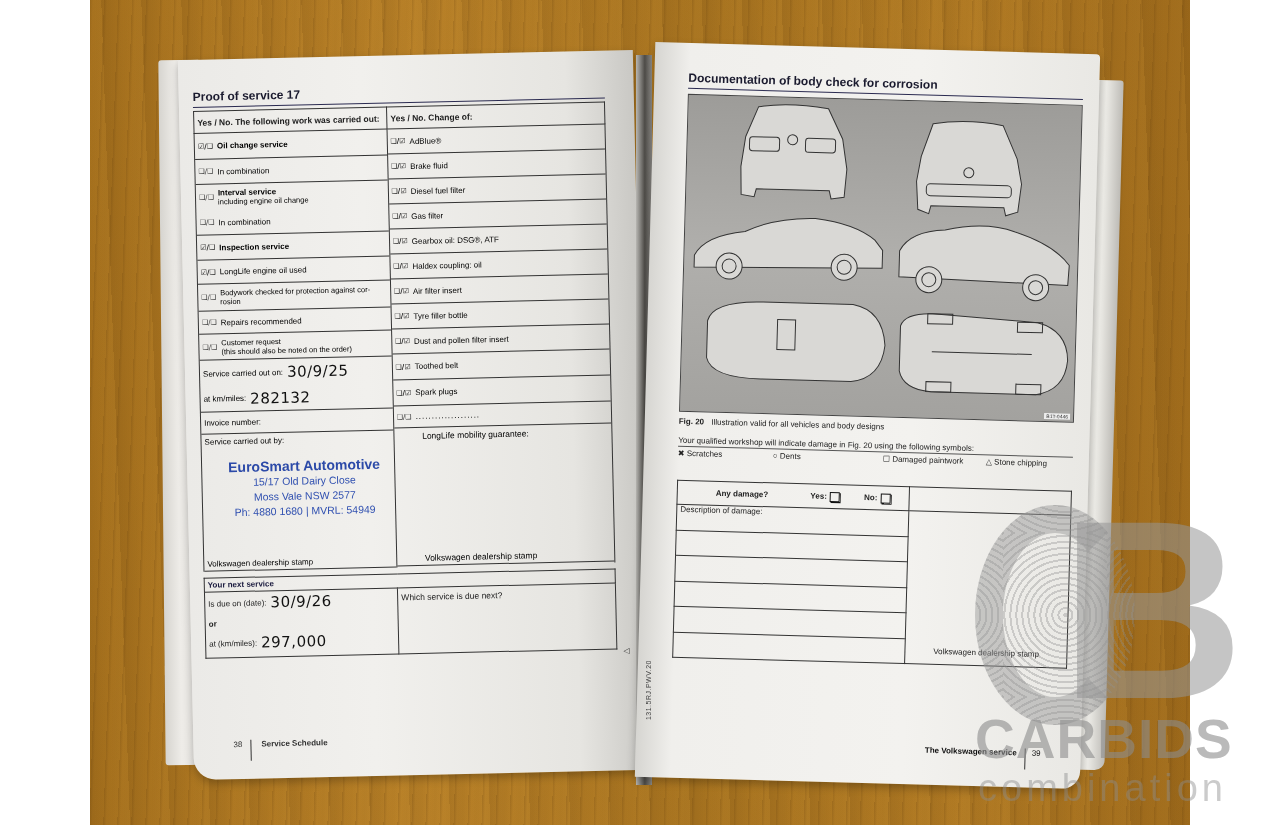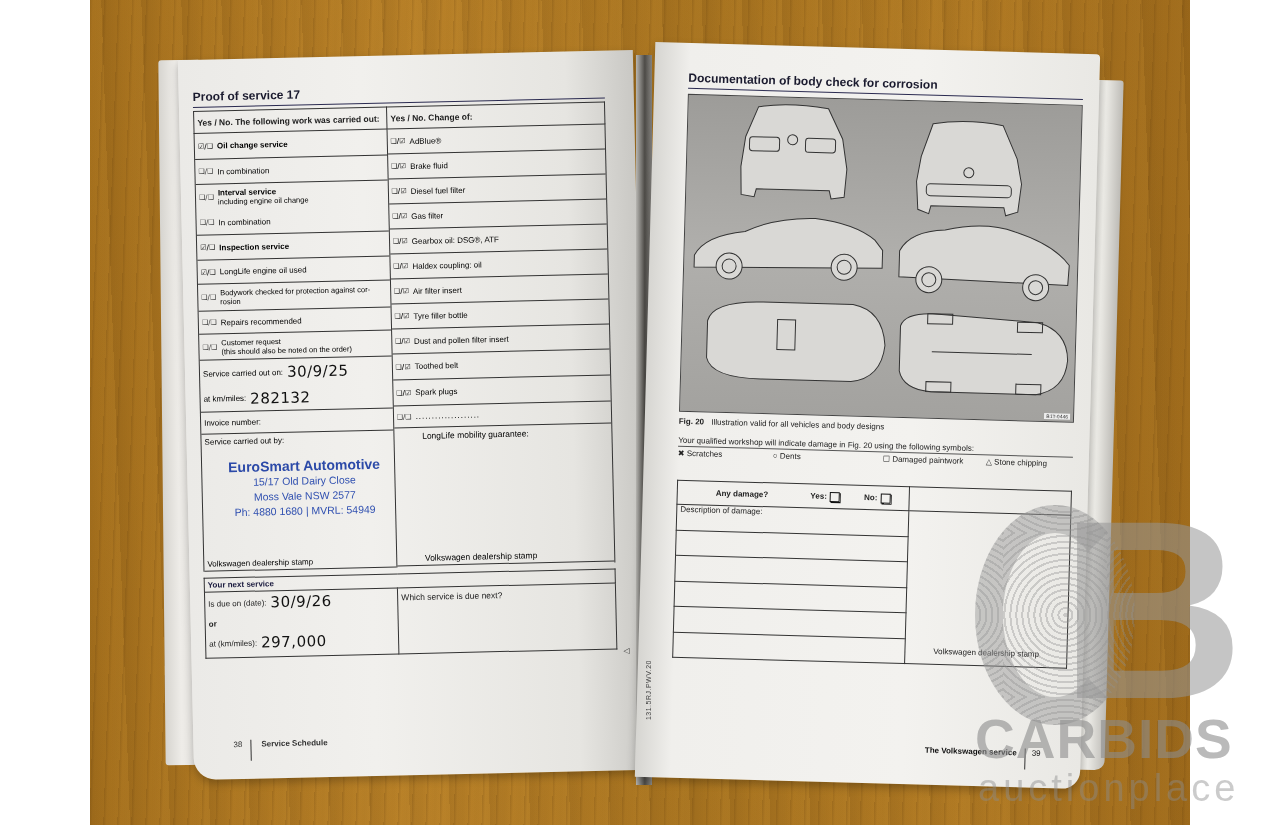--- a/index.html
+++ b/index.html
@@ -384,13 +384,13 @@
       <span class="pn">39</span>
     </div>
   </div>
 
   <div class="spine-code">131.5RJ.PWV.20</div>
 </div>
 
 <div class="wm-c"></div>
 <div class="wm-b">B</div>
 <div class="wm-carbids">CARBIDS</div>
-<div class="wm-ap">auctionplace</div>
+<div class="wm-ap">combination</div>
 
 </body></html>

